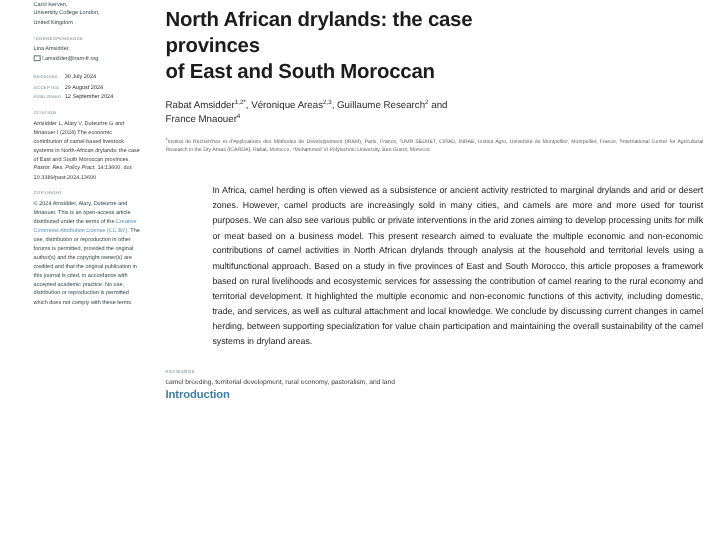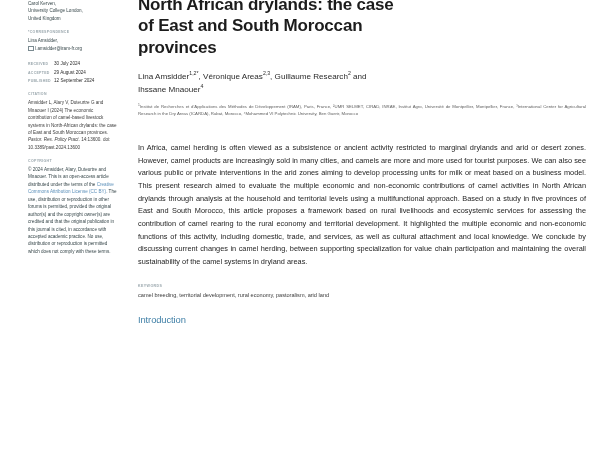--- a/index.html
+++ b/index.html
@@ -53,21 +53,21 @@
   }
   .dateline .dv{font-size:4.6px;color:#2e2e2e;}
   .link{color:#5b8fb9;}
   .sb-cite{font-size:4.6px;line-height:1.6;}
   .sb-cite .jrnl{font-style:italic;}
 
   
   .main{
     flex:1 1 auto;
     box-sizing:border-box;
-    padding:0 14px 0 6px;
+    padding:12px 14px 0 6px;
     position:relative;
   }
   .title{
     font-size:17px;
     line-height:1.26;
     font-weight:700;
     color:#1c1c1c;
     letter-spacing:-0.2px;
     margin:0;
     padding-top:0;
@@ -87,39 +87,39 @@
     color:#5e5e5e;
     text-align:justify;
   }
   .affil sup{font-size:3.3px;vertical-align:super;}
   .abstract{
     margin-top:24px;
     font-size:7.35px;
     line-height:1.72;
     text-align:justify;
     color:#242424;
+    margin-left:39px;
   }
   .kw-label{
     margin-top:16px;
     font-size:3.6px;
     letter-spacing:0.4px;
     text-transform:uppercase;
     color:#9aa7ad;
     font-weight:600;
   }
   .keywords{
     margin-top:3px;
     font-size:5.6px;
     line-height:1.5;
     color:#3a3a3a;
   }
   .section-h{
-    margin-top:14px;
     font-size:9.4px;
-    font-weight:400;
+    font-weight:700;
     color:#3f7fa6;
     letter-spacing:-0.1px;
   }
 </style>
 </head>
 <body>
 
 <div class="page">
 
   <aside class="sidebar">
@@ -165,27 +165,27 @@
         <span>© 2024 Amsidder, Alary, Duteurtre and Mnaouer. This is an open-access article distributed under the terms of the </span><span class="link">Creative Commons Attribution License (CC BY)</span><span>. The use, distribution or reproduction in other forums is permitted, provided the original author(s) and the copyright owner(s) are credited and that the original publication in this journal is cited, in accordance with accepted academic practice. No use, distribution or reproduction is permitted which does not comply with these terms.</span>
       </div>
     </div>
 
   </aside>
 
   <main class="main">
 
     <h1 class="title">
       <span class="ln1">North African drylands: the case</span>
+      <span style="display:block">provinces</span>
       <span style="display:block">of East and South Moroccan</span>
-      <span style="display:block">provinces</span>
     </h1>
 
     <div class="authors">
-      <span>Lina Amsidder</span><sup>1,2*</sup><span>, Véronique Areas</span><sup>2,3</sup><span>, Guillaume Research</span><sup>2</sup><span> and</span><br>
-      <span>Ihssane Mnaouer</span><sup>4</sup>
+      <span>Rabat Amsidder</span><sup>1,2*</sup><span>, Véronique Areas</span><sup>2,3</sup><span>, Guillaume Research</span><sup>2</sup><span> and</span><br>
+      <span>France Mnaouer</span><sup>4</sup>
     </div>
 
     <div class="affil">
       <sup>1</sup><span>Institut de Recherches et d'Applications des Méthodes de Développement (IRAM), Paris, France, ²UMR SELMET, CIRAD, INRAE, Institut Agro, Université de Montpellier, Montpellier, France, ³International Center for Agricultural Research in the Dry Areas (ICARDA), Rabat, Morocco, ⁴Mohammed VI Polytechnic University, Ben Guerir, Morocco</span>
     </div>
 
     <div class="abstract">In Africa, camel herding is often viewed as a subsistence or ancient activity restricted to marginal drylands and arid or desert zones. However, camel products are increasingly sold in many cities, and camels are more and more used for tourist purposes. We can also see various public or private interventions in the arid zones aiming to develop processing units for milk or meat based on a business model. This present research aimed to evaluate the multiple economic and non-economic contributions of camel activities in North African drylands through analysis at the household and territorial levels using a multifunctional approach. Based on a study in five provinces of East and South Morocco, this article proposes a framework based on rural livelihoods and ecosystemic services for assessing the contribution of camel rearing to the rural economy and territorial development. It highlighted the multiple economic and non-economic functions of this activity, including domestic, trade, and services, as well as cultural attachment and local knowledge. We conclude by discussing current changes in camel herding, between supporting specialization for value chain participation and maintaining the overall sustainability of the camel systems in dryland areas.</div>
 
     <div class="kw-label">KEYWORDS</div>
     <div class="keywords">camel breeding, territorial development, rural economy, pastoralism, arid land</div>

